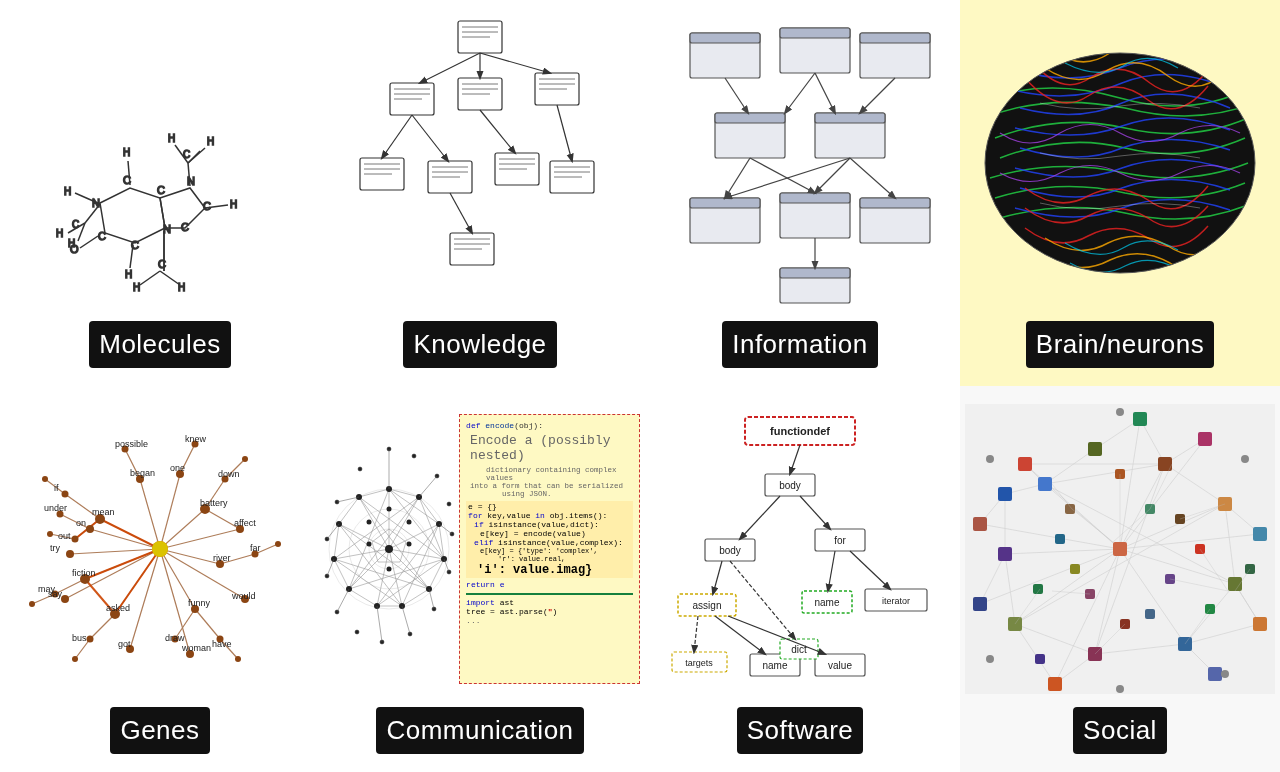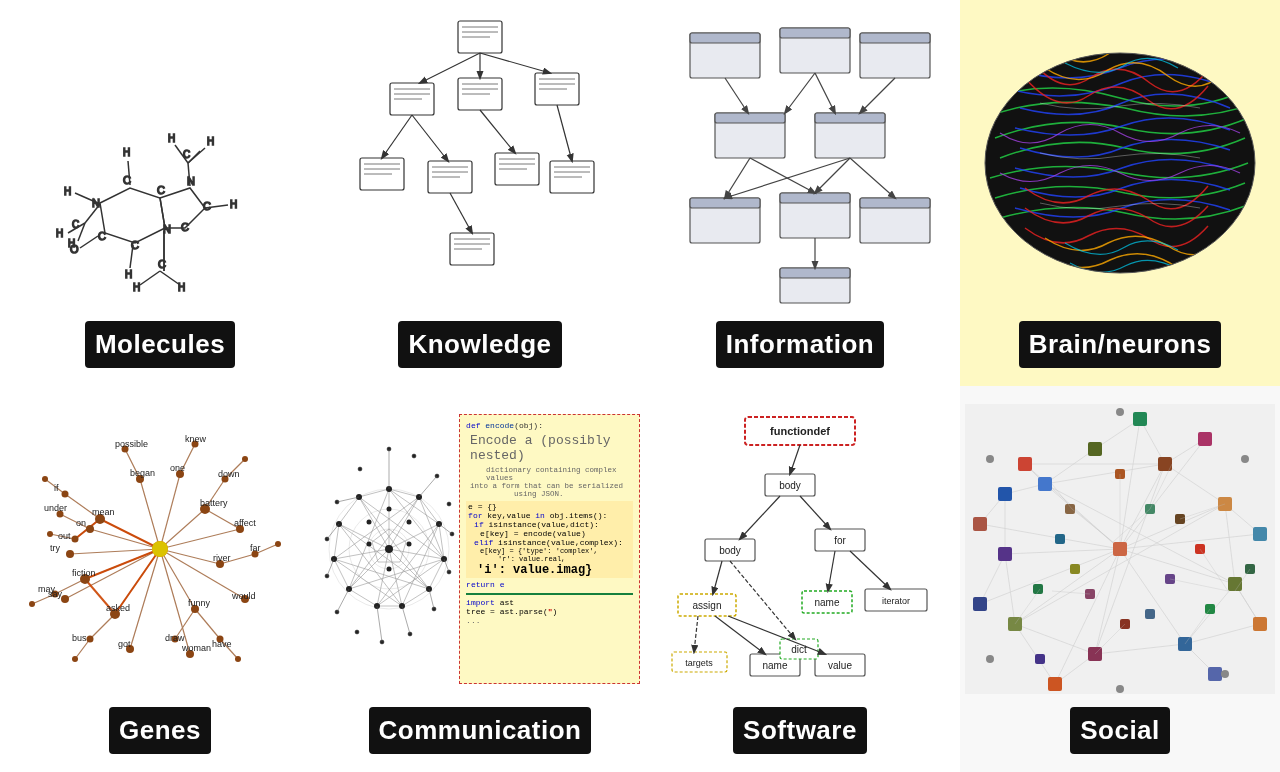--- a/index.html
+++ b/index.html
@@ -37,21 +37,21 @@
       align-items: center;
       justify-content: center;
       overflow: hidden;
     }
 
     .label-box {
       position: relative;
       background: #111;
       color: #fff;
       font-size: 26px;
-      font-weight: bold;
+      font-weight: normal;
       padding: 8px 10px;
       border-radius: 4px;
       z-index: 10;
       letter-spacing: 0.5px;
     }
 
     
     .molecules-svg {
       width: 280px;
       height: 280px;
@@ -584,21 +584,21 @@
               <line x1="37" y1="83" x2="15" y2="88"></line>
             </g>
           </svg>
         </div>
 
         <div style="width:182px; height:270px; background:#fef9c3; border:1.5px dashed #cc3333; margin-top:10px; font-size:8px; font-family:'Courier New',monospace; padding:6px; overflow:hidden; position:relative;">
           <div style="color:#333; margin-bottom:3px;"><span style="color:#0000cc;">def</span> <span style="color:#003399;">encode</span>(obj):</div>
           <div style="color:#666; margin-left:4px; margin-bottom:3px; font-size:13px;">Encode a (possibly nested)</div>
           <div style="color:#666; margin-left:4px; font-size:7.5px;padding-left:16px;">dictionary containing complex values</div>
           <div style="color:#666; margin-left:4px; font-size:7.5px;">into a form that can be serialized</div>
-          <div style="color:#666; margin-left:16px; margin-bottom:3px; font-size:7.5px;padding-left:32px;">using JSON.</div>
+          <div style="color:#666; margin-left:4px; margin-bottom:3px; font-size:7.5px;padding-left:32px;">using JSON.</div>
           <div style="background:#ffeeaa; padding:1px 2px; margin-bottom:2px;">
             <div>e = {}</div>
             <div><span style="color:#0000cc;">for</span> key,value <span style="color:#0000cc;">in</span> obj.items():</div>
             <div style="margin-left:6px;"><span style="color:#0000cc;">if</span> isinstance(value,dict):</div>
             <div style="margin-left:12px;">e[key] = encode(value)</div>
             <div style="margin-left:6px;"><span style="color:#0000cc;">elif</span> isinstance(value,complex):</div>
             <div style="margin-left:12px; font-size:7px;">e[key] = {'type': 'complex',</div>
             <div style="margin-left:30px; font-size:7px;">'r': value.real,</div>
             <div style="margin-left:9px; font-size:12px;font-weight:bold;">'i': value.imag}</div>
           </div>

